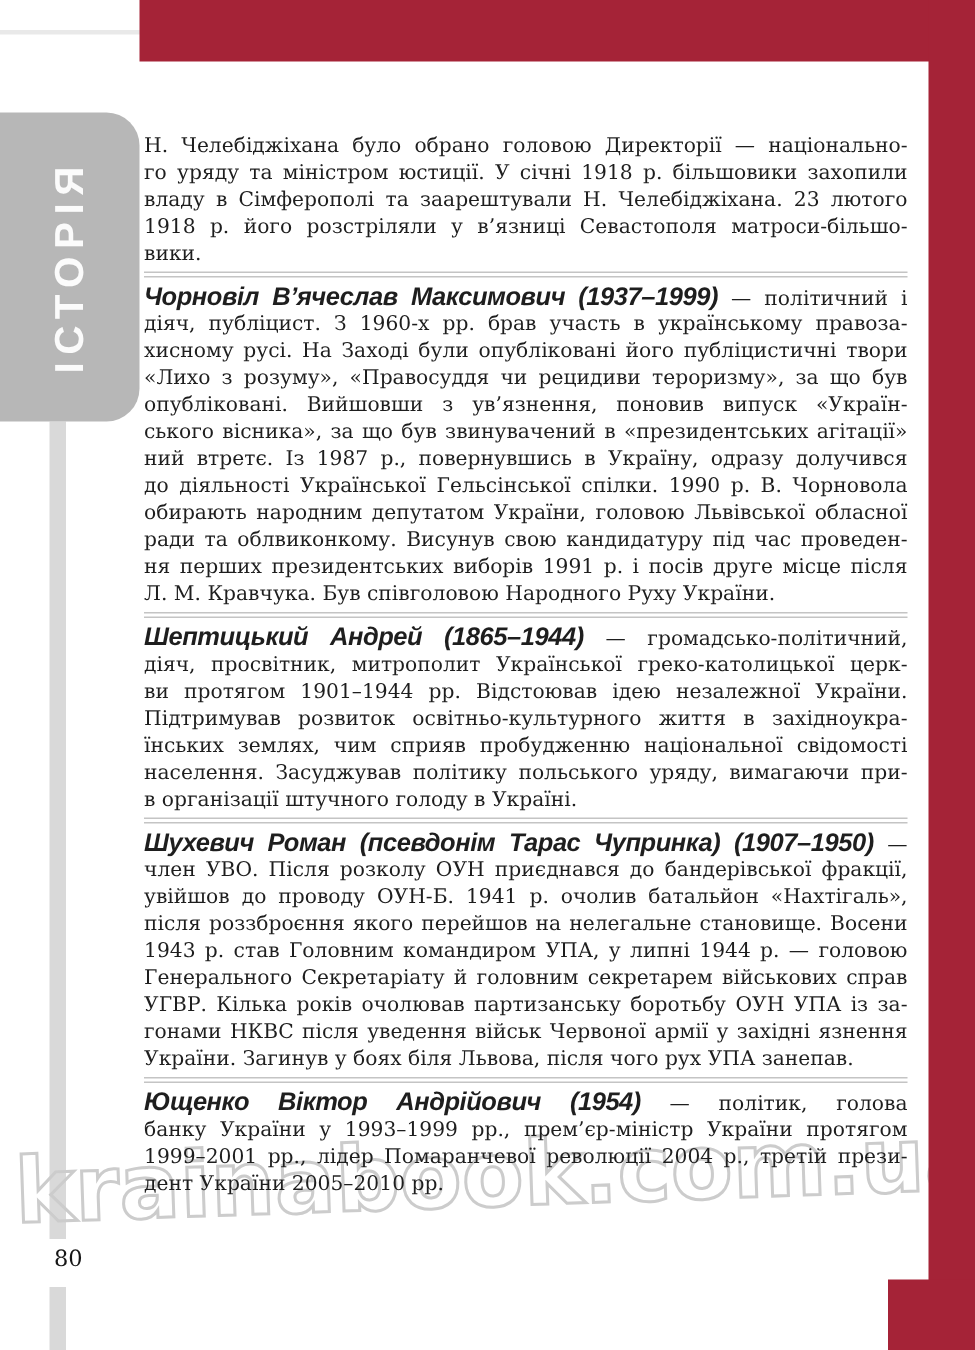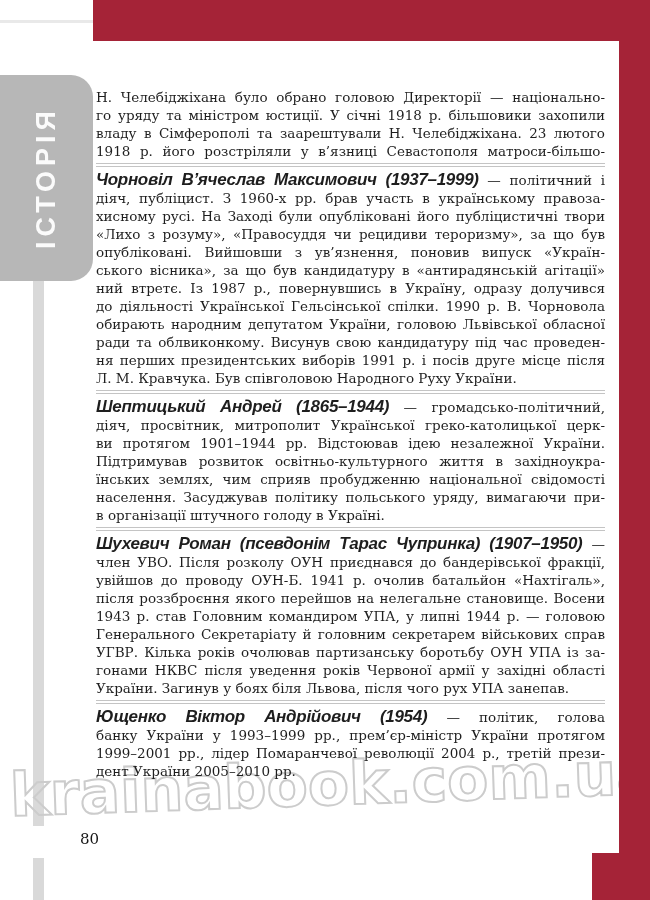--- a/index.html
+++ b/index.html
@@ -52,21 +52,21 @@
   
   .strip-a, .strip-b {
     position: absolute; left: 33px; width: 11px;
     background: #d9d9d9; z-index: 1;
   }
   .strip-a { top: 281px; height: 545px; }
   .strip-b { top: 858px; height: 42px; }
 
   .page-number {
     position: absolute; left: 36px; top: 830px;
-    font-size: 15px; color: #161616; z-index: 3; margin-left: 44px;
+    font-size: 15px; color: #161616; z-index: 3;
   }
 
   
   .watermark {
     position: absolute; left: 10px; top: 760px;
     font-family: "DejaVu Sans", "Liberation Sans", sans-serif;
     font-weight: bold;
     font-size: 60px;
     white-space: nowrap;
     color: transparent;
@@ -124,29 +124,30 @@
   <div class="page-number">80</div>
 
   <div class="watermark">krainabook.com.ua</div>
 
   <div class="content">
       <div class="entry">
         <div class="line">Н. Челебіджіхана було обрано головою Директорії — національно-</div>
         <div class="line">го уряду та міністром юстиції. У січні 1918 р. більшовики захопили</div>
         <div class="line">владу в Сімферополі та заарештували Н. Челебіджіхана. 23 лютого</div>
         <div class="line">1918 р. його розстріляли у в’язниці Севастополя матроси-більшо-</div>
+        <div class="line last">вики.</div>
       </div>
       <div class="separator"></div>
       <div class="entry">
         <div class="line"><span class="entry-name">Чорновіл В’ячеслав Максимович (1937–1999)</span> — політичний і державний</div>
         <div class="line">діяч, публіцист. З 1960-х рр. брав участь в українському правоза-</div>
         <div class="line">хисному русі. На Заході були опубліковані його публіцистичні твори</div>
         <div class="line">«Лихо з розуму», «Правосуддя чи рецидиви тероризму», за що був</div>
         <div class="line">опубліковані. Вийшовши з ув’язнення, поновив випуск «Україн-</div>
-        <div class="line">ського вісника», за що був кандидатуру в «антирадянській агітації»</div>
+        <div class="line">ського вісника», за що був звинувачений в «президентських агітації»</div>
         <div class="line">ний втретє. Із 1987 р., повернувшись в Україну, одразу долучився</div>
         <div class="line">до діяльності Української Гельсінської спілки. 1990 р. В. Чорновола</div>
         <div class="line">обирають народним депутатом України, головою Львівської обласної</div>
         <div class="line">ради та облвиконкому. Висунув свою кандидатуру під час проведен-</div>
         <div class="line">ня перших президентських виборів 1991 р. і посів друге місце після</div>
         <div class="line last">Л. М. Кравчука. Був співголовою Народного Руху України.</div>
       </div>
       <div class="separator"></div>
       <div class="entry">
         <div class="line"><span class="entry-name">Шептицький Андрей (1865–1944)</span> — громадсько-політичний, церковний</div>
@@ -159,21 +160,21 @@
       </div>
       <div class="separator"></div>
       <div class="entry">
         <div class="line"><span class="entry-name">Шухевич Роман (псевдонім Тарас Чупринка) (1907–1950)</span> — військовий діяч,</div>
         <div class="line">член УВО. Після розколу ОУН приєднався до бандерівської фракції,</div>
         <div class="line">увійшов до проводу ОУН-Б. 1941 р. очолив батальйон «Нахтігаль»,</div>
         <div class="line">після роззброєння якого перейшов на нелегальне становище. Восени</div>
         <div class="line">1943 р. став Головним командиром УПА, у липні 1944 р. — головою</div>
         <div class="line">Генерального Секретаріату й головним секретарем військових справ</div>
         <div class="line">УГВР. Кілька років очолював партизанську боротьбу ОУН УПА із за-</div>
-        <div class="line">гонами НКВС після уведення років Червоної армії у західні області</div>
+        <div class="line">гонами НКВС після уведення військ Червоної армії у західні язнення</div>
         <div class="line last">України. Загинув у боях біля Львова, після чого рух УПА занепав.</div>
       </div>
       <div class="separator"></div>
       <div class="entry">
         <div class="line"><span class="entry-name">Ющенко Віктор Андрійович (1954)</span> — політик, голова Національного</div>
         <div class="line">банку України у 1993–1999 рр., прем’єр-міністр України протягом</div>
         <div class="line">1999–2001 рр., лідер Помаранчевої революції 2004 р., третій прези-</div>
         <div class="line last">дент України 2005–2010 рр.</div>
       </div>
     </div>

